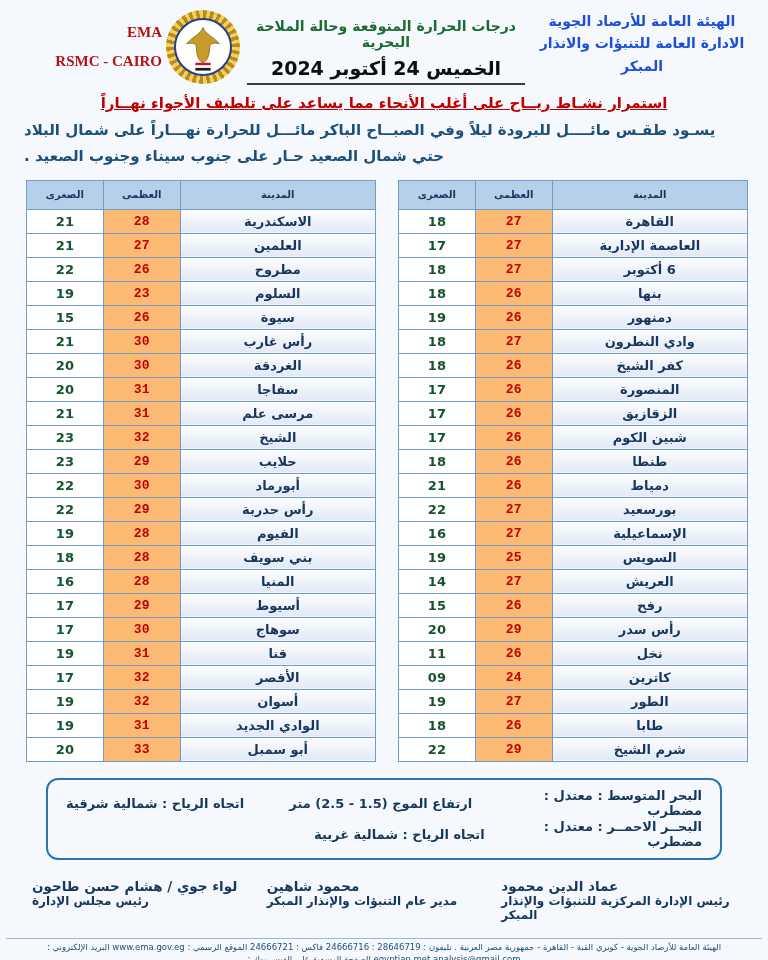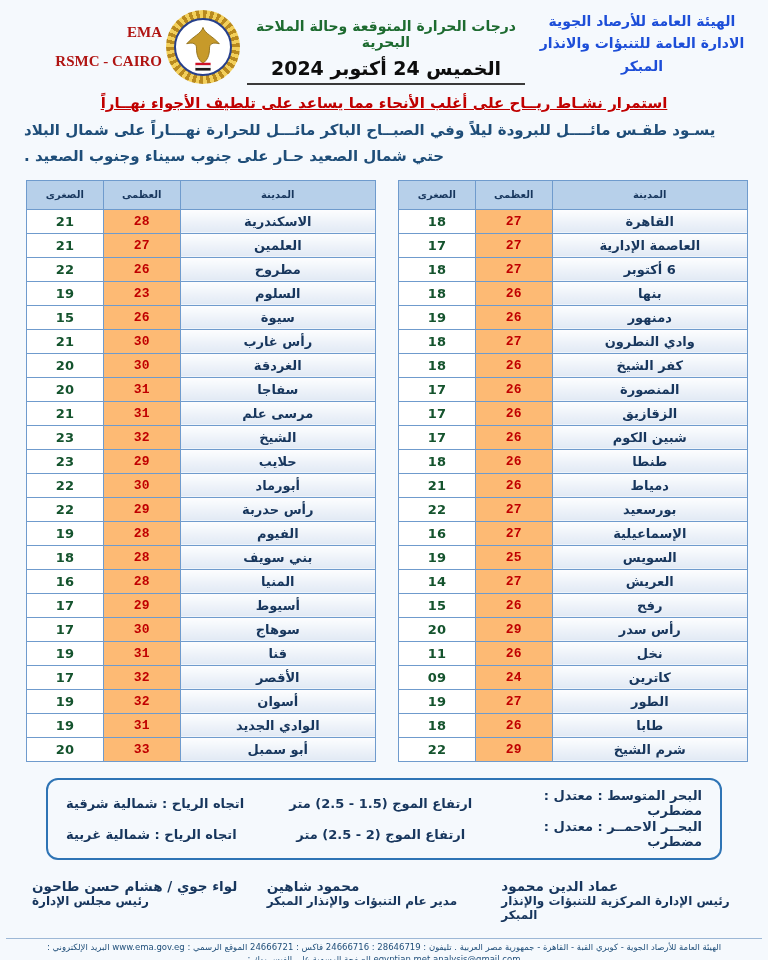--- a/index.html
+++ b/index.html
@@ -355,21 +355,20 @@
   </div>
 
   <div class="sea-box">
     <div class="sea-row">
       <div class="sea-name">البحر المتوسط : معتدل : مضطرب</div>
       <div class="sea-wave">ارتفاع الموج (1.5 - 2.5) متر</div>
       <div class="sea-wind">اتجاه الرياح : شمالية شرقية</div>
     </div>
     <div class="sea-row">
       <div class="sea-name">البحــر الاحمــر : معتدل : مضطرب</div>
-      <div class="sea-wave">ارتفاع الموج (2 - 2.5) متر</div>
       <div class="sea-wind">اتجاه الرياح : شمالية غربية</div>
     </div>
   </div>
 
   <div class="signatures">
     <div class="sig">
       <div class="sig-name">عماد الدين محمود</div>
       <div class="sig-title">رئيس الإدارة المركزية للتنبؤات والإنذار المبكر</div>
     </div>
     <div class="sig">

